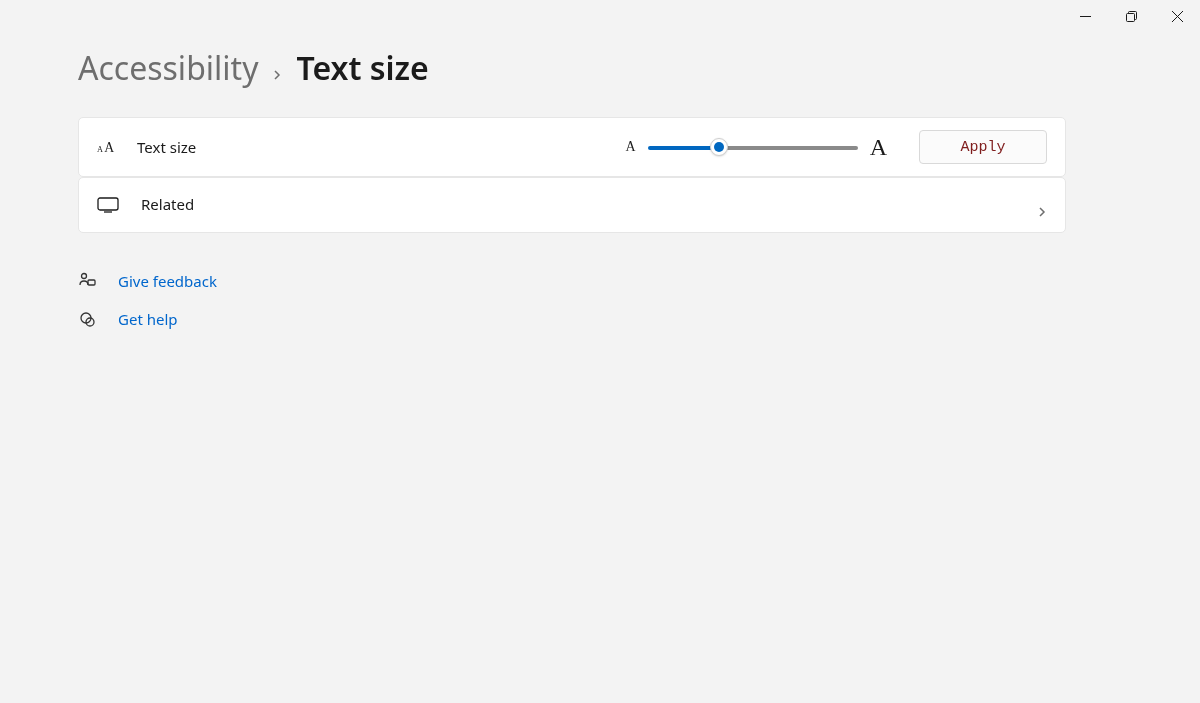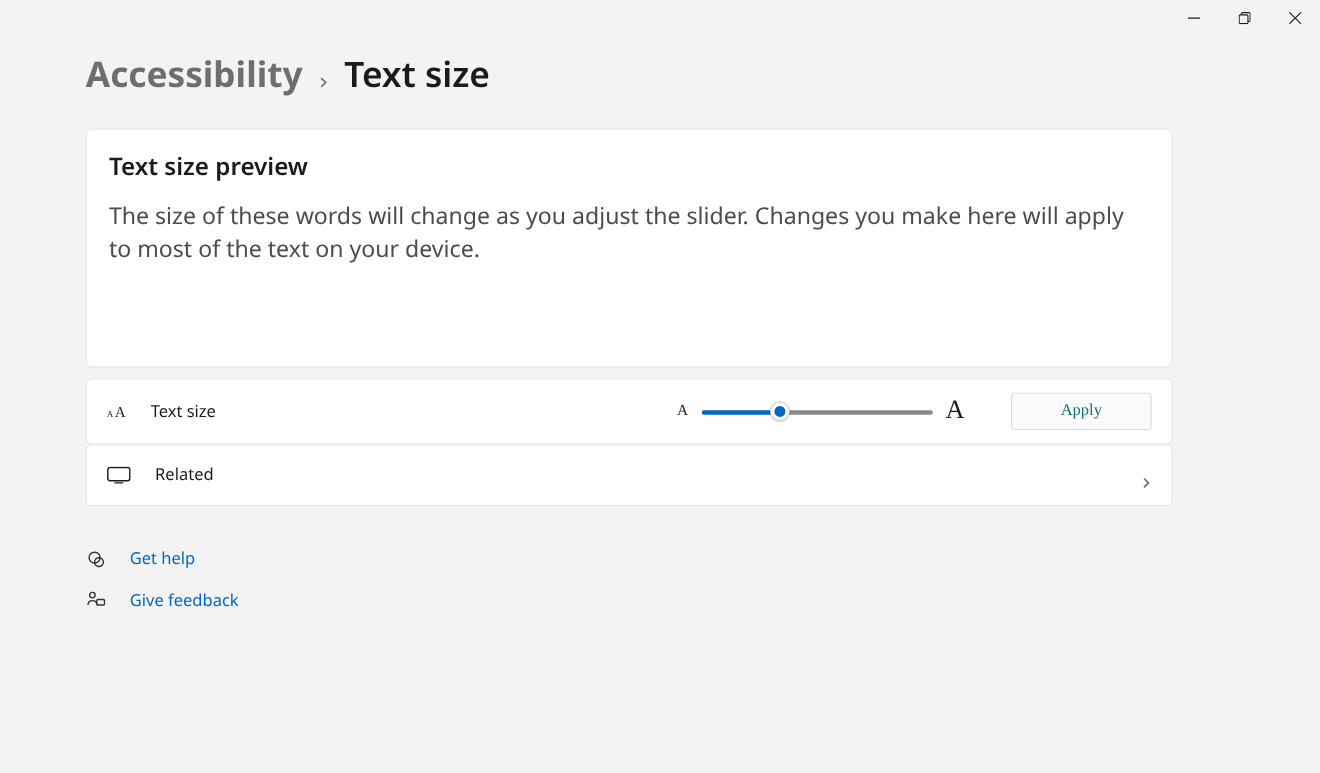--- a/index.html
+++ b/index.html
@@ -47,21 +47,21 @@
   .content{
     width:988px;
   }
 
   
   .bc{
     display:flex;align-items:center;gap:14px;
     margin-bottom:28px;
   }
   .bc-parent{
-    font-size:32px;font-weight:700;color:#6e6e6e;
+    font-size:32px;font-weight:400;color:#6e6e6e;
     cursor:pointer;
   }
   .bc-ch{
     width:10px;height:10px;
   }
   .bc-ch svg{stroke:#6e6e6e;stroke-width:1.5;fill:none;}
   .bc-current{
     font-size:32px;font-weight:600;color:var(--fg);
   }
 
@@ -112,28 +112,28 @@
     position:absolute;top:50%;left:34%;transform:translate(-50%,-50%);
     width:18px;height:18px;border-radius:50%;
     background:#fff;border:1px solid #cfcfcf;
     display:flex;align-items:center;justify-content:center;
     box-shadow:0 0 0 1px rgba(0,0,0,0.02),0 1px 2px rgba(0,0,0,0.1);
   }
   .thumb::after{
     content:"";width:10px;height:10px;border-radius:50%;background:var(--accent);
   }
   .apply-btn{
-    margin-left:24px;
+    margin-left:14px;
     min-width:128px;height:34px;
     background:var(--btn-fill);
     border:1px solid var(--btn-border);
     border-radius:4px;
-    color:#0f766e;
+    color:#7f1d1d;
     font-size:15px;
-    font-family:Liberation Serif, serif;
+    font-family:Liberation Mono, monospace;
     cursor:default;
   }
 
   
   .section-title{
     margin:42px 0 14px 0;
     font-size:15px;font-weight:600;
   }
 
   
@@ -191,24 +191,20 @@
     <div class="bc">
       <span class="bc-parent">Accessibility</span>
       <span class="bc-ch">
         <svg viewBox="0 0 10 10">
             <polyline points="3,1 7,5 3,9"></polyline>
           </svg>
       </span>
       <span class="bc-current">Text size</span>
     </div>
 
-    <div class="card preview-card">
-      <h2 class="preview-title">Text size preview</h2>
-      <p class="preview-text">The size of these words will change as you adjust the slider. Changes you make here will apply to most of the text on your device.</p>
-    </div>
 
     <div class="card row-card">
       <span class="row-icon">
         <svg viewBox="0 0 24 16" width="22" height="16">
           <text x="0" y="14" font-size="9" font-family="Segoe UI" fill="#1b1b1b">A</text>
           <text x="8" y="14" font-size="15" font-family="Segoe UI" fill="#1b1b1b">A</text>
         </svg>
       </span>
       <span class="row-label">Text size</span>
       <span class="row-spacer"></span>
@@ -239,32 +235,32 @@
         <svg viewBox="0 0 10 10">
             <polyline points="3,1 7,5 3,9"></polyline>
           </svg>
       </span>
     </div>
 
     <div class="links">
       <div class="link-row">
         <span class="ic">
           <svg viewBox="0 0 18 18" width="18" height="18" fill="none" stroke="#333" stroke-width="1.3">
-            <circle cx="8" cy="8" r="5"></circle>
-            <circle cx="12" cy="12" r="4"></circle>
+            <circle cx="6" cy="4" r="2.5"></circle>
+            <path d="M2 13c0-3 2-4 4-4s4 1 4 4"></path>
+            <rect x="10" y="8" width="7" height="5" rx="1"></rect>
           </svg>
         </span>
-        <a>Get help</a>
+        <a>Give feedback</a>
       </div>
       <div class="link-row">
         <span class="ic">
           <svg viewBox="0 0 18 18" width="18" height="18" fill="none" stroke="#333" stroke-width="1.3">
-            <circle cx="6" cy="4" r="2.5"></circle>
-            <path d="M2 13c0-3 2-4 4-4s4 1 4 4"></path>
-            <rect x="10" y="8" width="7" height="5" rx="1"></rect>
+            <circle cx="8" cy="8" r="5"></circle>
+            <circle cx="12" cy="12" r="4"></circle>
           </svg>
         </span>
-        <a>Give feedback</a>
+        <a>Get help</a>
       </div>
     </div>
 
   </div>
 </div>
 
 </body></html>

